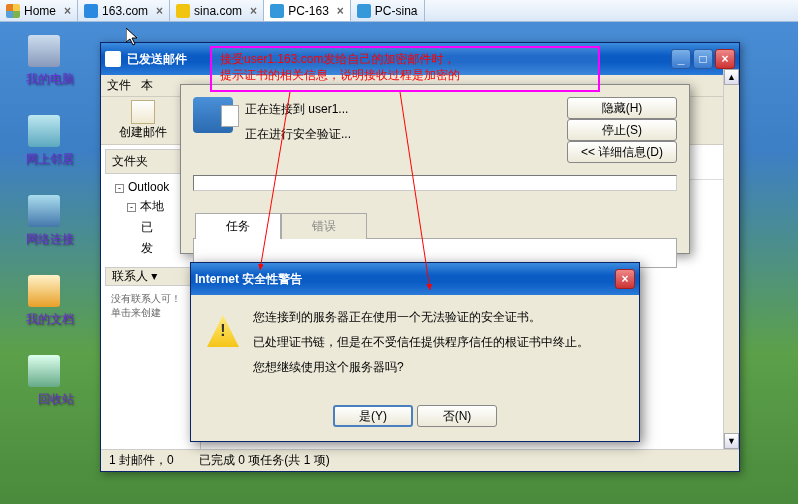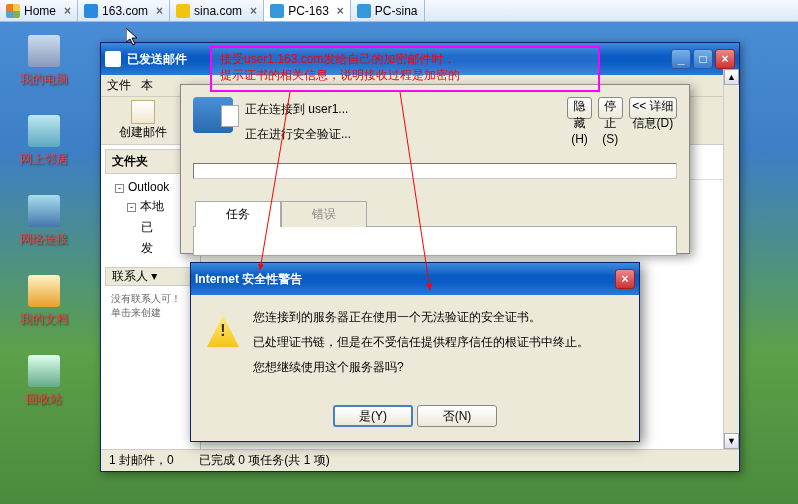--- a/index.html
+++ b/index.html
@@ -10,21 +10,21 @@
 .tab { display: flex; align-items: center; padding: 0 6px; border-right: 1px solid #a5bcd8; gap: 4px; height: 100%; cursor: pointer; }
 .tab.active { background: #fff; justify-content: space-between; }
 .tab-icon { width: 14px; height: 14px; display: inline-block; }
 .ico-home { background: conic-gradient(#f7c948 0 25%, #7fb24a 25% 50%, #5aa0d8 50% 75%, #e67e22 75%); border-radius: 2px; }
 .ico-163 { background: #2a8adf; border-radius: 2px; }
 .ico-sina { background: #f1c40f; border-radius: 2px; }
 .ico-pc { background: #3498db; border-radius: 2px; position: relative; }
 .tab-x { color: #666; font-weight: bold; margin-left: 4px; }
 
 
-.desktop-icon { position: absolute; width: 60px; text-align: center; color: #ef4444; text-shadow: 1px 1px 2px rgba(0,0,0,0.6); }
+.desktop-icon { position: absolute; width: 60px; text-align: right; color: #6d28d9; text-shadow: 1px 1px 2px rgba(0,0,0,0.6); }
 .desktop-icon .ico { width: 32px; height: 32px; margin: 0 auto 4px; display: block; }
 .di-1 { top: 35px; left: 14px; }
 .di-2 { top: 115px; left: 14px; }
 .di-3 { top: 195px; left: 14px; }
 .di-4 { top: 275px; left: 14px; }
 .di-5 { top: 355px; left: 14px; }
 .ico-mycomputer { background: linear-gradient(#cde, #89b); border-radius: 3px; }
 .ico-network { background: linear-gradient(#bde8f0, #5da8c0); border-radius: 3px; }
 .ico-netconn { background: linear-gradient(#ade, #47a); border-radius: 3px; }
 .ico-docs { background: linear-gradient(#fff2c8, #e8a028); border-radius: 3px; }
@@ -37,39 +37,39 @@
 .winbtns { margin-left: auto; display: flex; gap: 2px; }
 .winbtn { width: 20px; height: 20px; background: linear-gradient(#e88, #c33); border: 1px solid #a02020; border-radius: 3px; display: flex; align-items: center; justify-content: center; color: #fff; font-weight: bold; }
 .winbtn.blue { background: linear-gradient(#7ab0e8, #3a7acf); border-color: #2a5a9f; }
 .menubar { height: 22px; background: #ece9d8; display: flex; align-items: center; padding: 0 6px; gap: 10px; border-bottom: 1px solid #d0ccc0; }
 .toolbar { height: 48px; background: #ece9d8; display: flex; align-items: center; padding: 0 8px; border-bottom: 1px solid #d0ccc0; }
 .tbtn { display: flex; flex-direction: column; align-items: center; padding: 2px 10px; }
 .tbtn .tbico { width: 24px; height: 24px; }
 .ico-newmail { background: linear-gradient(#fff, #f0e8d0); border: 1px solid #c0b080; }
 .body-split { display: flex; height: calc(100% - 118px); }
 .folder-pane { width: 100px; background: #fff; border-right: 1px solid #ccc; padding: 4px; }
-.folder-hdr { background: #ece9d8; padding: 3px 6px; font-weight: bold; border: 1px solid #ccc; }
+.folder-hdr { background: #ece9d8; padding: 3px 6px; font-weight: normal; border: 1px solid #ccc; }
 .folder-tree { padding: 4px; }
 .node { padding: 2px 0 2px 6px; }
 .node .sq { display: inline-block; width: 9px; height: 9px; border: 1px solid #888; text-align: center; line-height: 7px; font-size: 9px; margin-right: 4px; }
 .subnode { padding-left: 18px; }
 .contacts-hdr { background: #ece9d8; padding: 0 6px; border: 1px solid #ccc; margin-top: 4px; }
 .contacts-body { padding: 6px; color: #666; font-size: 10px; }
 .main-pane { flex: 1; background: #fff; position: relative; }
 .sent-hdr { background: #fff; padding: 6px 10px; font-size: 18px; color: #333; border-bottom: 1px solid #ddd; }
 .statusbar { position: absolute; bottom: 0; left: 0; right: 0; height: 22px; background: #ece9d8; border-top: 1px solid #ccc; display: flex; align-items: center; padding: 0 8px; }
 
 
 .win-progress { position: absolute; top: 84px; left: 180px; width: 510px; height: 170px; background: #ece9d8; border: 1px solid #888; box-shadow: 3px 3px 10px rgba(0,0,0,0.4); }
 .prog-top { display: flex; padding: 12px; gap: 12px; }
 .prog-icon { width: 40px; height: 36px; background: linear-gradient(#4a90d8, #2a6ab0); border-radius: 4px; position: relative; }
 .prog-icon::after { content: ''; position: absolute; right: -6px; top: 8px; width: 16px; height: 20px; background: #fff; border: 1px solid #aaa; }
 .prog-text { flex: 1; padding-top: 4px; }
 .prog-text div { margin-bottom: 8px; }
-.prog-btns { width: 110px; display: flex; flex-direction: row; gap: 6px; }
+.prog-btns { width: 110px; display: flex; flex-direction: column; }
 .xpbtn { height: 22px; background: linear-gradient(#fff, #ece9d8); border: 1px solid #888; border-radius: 3px; cursor: pointer; }
 .prog-bar { margin: 0 12px; height: 16px; border: 1px inset #ccc; background: #fff; }
 .tab-row { display: flex; margin: 22px 0 0 14px; }
 .tabh { padding: 4px 30px; border: 1px solid #aaa; background: #fff; border-bottom: none; }
 .tabh.inactive { background: #ece9d8; color: #888; }
 .tab-panel { margin: 0 12px 6px; height: 30px; border: 1px solid #aaa; background: #fff; margin-top: -1px; }
 
 
 .win-security { position: absolute; top: 262px; left: 190px; width: 450px; background: #ece9d8; border: 1px solid #0a246a; box-shadow: 3px 3px 12px rgba(0,0,0,0.5); }
 .sec-body { display: flex; padding: 14px 16px; gap: 14px; }

